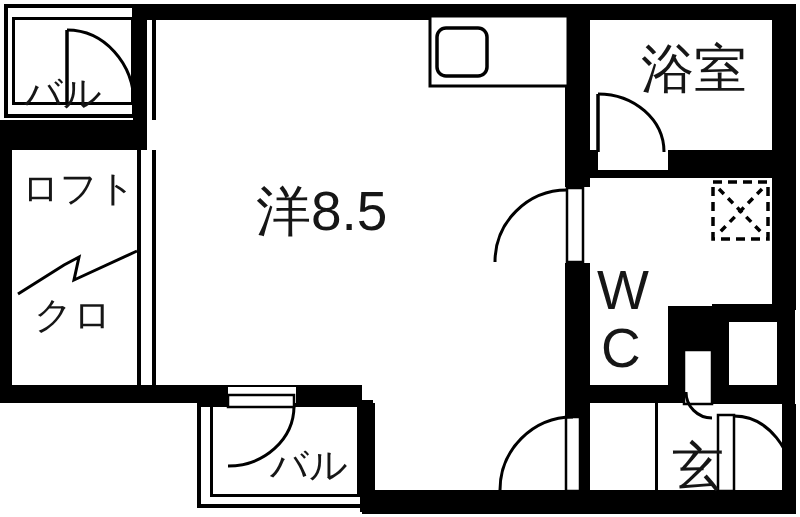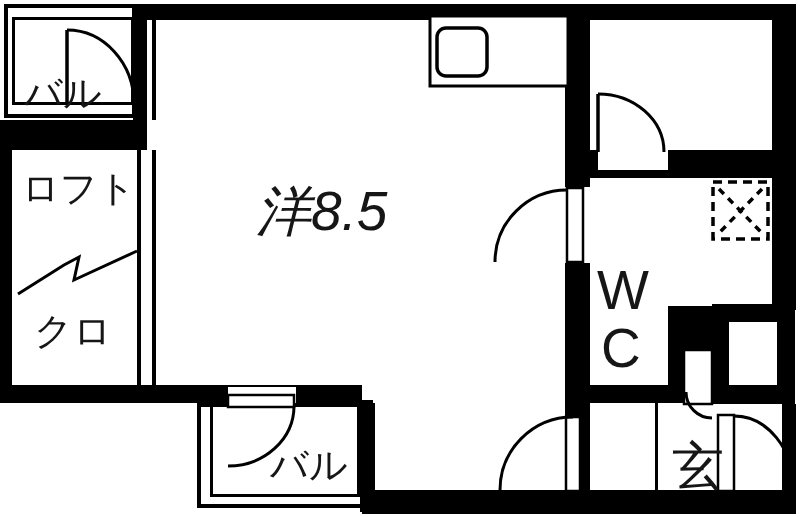--- a/index.html
+++ b/index.html
@@ -80,20 +80,21 @@
       <rect x="713" y="182" width="55" height="57" fill="none" stroke="#000" stroke-width="3.5" stroke-dasharray="9,6"></rect>
       <line x1="719" y1="189" x2="762" y2="233" stroke="#000" stroke-width="3.5" stroke-dasharray="7,6"></line>
       <line x1="762" y1="189" x2="719" y2="233" stroke="#000" stroke-width="3.5" stroke-dasharray="7,6"></line>
     </g>
 
     <polyline points="18,294 64,265 79,257 74,280 137,251" fill="none" stroke="#000" stroke-width="3"></polyline>
   </svg>
 
   <div class="lbl" style="left:24px;top:74px;font-size:38px;">バル</div>
   <div class="lbl" style="left:22px;top:170px;font-size:37px;text-align:center;">ロフト</div>
-  <div class="lbl" style="left:34px;top:312px;font-size:38px;">クロ</div>
-  <div class="lbl" style="left:256px;top:184px;font-size:55px;font-style:italic;">洋8.5</div>
+  <div class="lbl" style="left:34px;top:296px;font-size:38px;">クロ</div>
+  <div class="lbl" style="left:256px;top:184px;font-size:55px;">洋8.5</div>
+  <div class="lbl" style="left:641px;top:42px;font-size:53px;">浴室</div>
   <div class="lbl" style="left:597px;top:263px;font-size:55px;">W</div>
   <div class="lbl" style="left:601px;top:321px;font-size:55px;">C</div>
   <div class="lbl" style="left:672px;top:440px;font-size:52px;">玄</div>
   <div class="lbl" style="left:270px;top:446px;font-size:38px;">バル</div>
 
 </div>
 
 </body></html>

